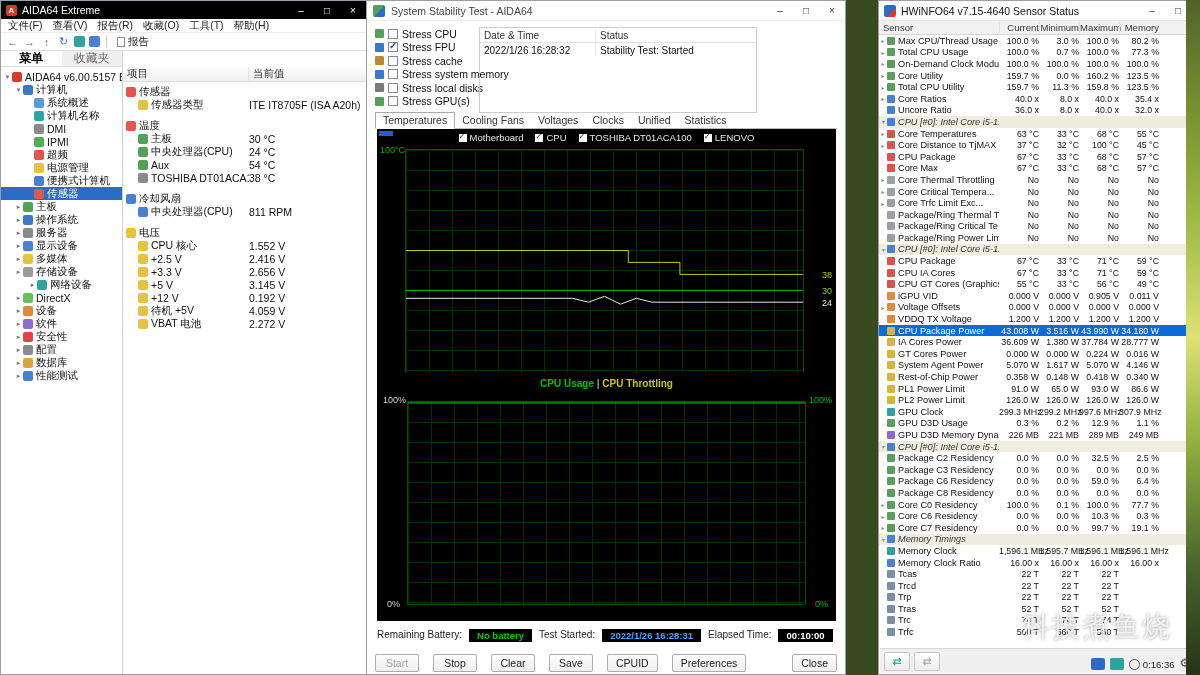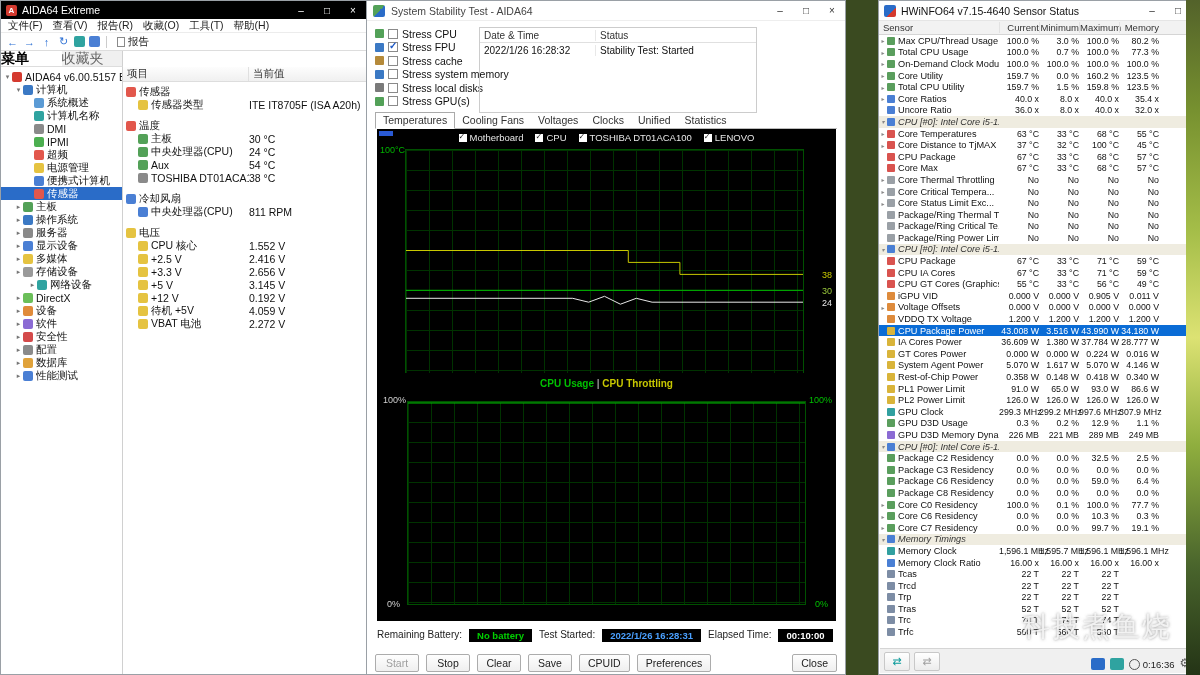--- a/index.html
+++ b/index.html
@@ -20,21 +20,21 @@
   .aida-menubar{height:14px;display:flex;align-items:center;font-size:10.5px;color:#222;border-bottom:1px solid #ececec;padding-left:2px}
   .menu-item{padding:0 5px}
   .aida-toolbar{height:18px;display:flex;align-items:center;gap:4px;padding-left:5px;border-bottom:1px solid #ddd}
   .tb-ic{width:13px;text-align:center;color:#2b6fd4;font-size:11px}
   .tb-sq{width:11px;height:11px;border-radius:2px}
   .tb-sep{width:1px;height:12px;background:#ccc;margin:0 2px}
   .tb-report{display:flex;align-items:center;gap:3px;font-size:10.5px;color:#222;padding:0 4px}
   .page-ic{width:8px;height:10px;background:#fff;border:1px solid #8a8a8a}
   .aida-body{position:absolute;top:50px;left:0;right:0;bottom:0}
   #aida-sbtabs{position:absolute;left:0;top:0;width:122px;height:16px;display:flex;border-bottom:1px solid #ddd;border-right:1px solid #d0d0d0}
-  .sb-tab{flex:1;font-size:14px;line-height:15px;background:#f0f0f0;color:#666}
+  .sb-tab{flex:1;text-align:center;font-size:12px;line-height:15px;background:#f0f0f0;color:#666}
   .sb-tab.active{background:#fff;color:#000;font-weight:bold}
   #aida-tree{position:absolute;left:0;top:16px;width:122px;bottom:0;border-right:1px solid #d0d0d0;overflow:hidden;padding-top:3px}
   .tree-item{display:flex;align-items:center;height:13px;white-space:nowrap;font-size:10.5px}
   .tree-item.selected{background:#2a6cc8;color:#fff}
   .tw{width:9px;font-size:7px;color:#777;text-align:center;flex:none}
   .ti{width:10px;height:10px;border-radius:2px;margin-right:3px;flex:none}
   .tl{overflow:hidden}
   #aida-main{position:absolute;left:122px;top:16px;right:0;bottom:0}
   .m-header{height:15px;display:flex;align-items:center;font-size:10.5px;color:#333;
     background:linear-gradient(#fdfdfd,#f0f0f0);border-bottom:1px solid #ddd}
@@ -86,21 +86,21 @@
   .g-xlab{position:absolute;bottom:2px;left:0;right:0;text-align:center;font-size:9px;color:#00b400}
   .g-rlabel{position:absolute;right:4px;font-size:9px}
   .g2-title{position:absolute;top:5px;left:0;right:0;text-align:center;font-size:10px;color:#9a9a9a;font-weight:bold}
   .g2-lab{position:absolute;font-size:9px}
   .g2-tl{left:6px;top:22px;color:#d0d0d0}
   .g2-bl{left:10px;bottom:12px;color:#d0d0d0}
   .g2-tr{right:4px;top:22px}
   .g2-br{right:8px;bottom:12px}
   .sst-footer{position:absolute;left:10px;right:10px;top:628px;display:flex;align-items:flex-start;gap:7px;font-size:10px;color:#222}
   .badge{background:#000;padding:1px 8px;font-size:9.5px;font-weight:bold;white-space:nowrap}
-  #sst-buttons{position:absolute;left:8px;right:8px;top:653px;display:flex;gap:7px}
+  #sst-buttons{position:absolute;left:8px;right:8px;top:653px;display:flex;gap:14px}
   .btn{min-width:44px;text-align:center;padding:2px 8px;font-size:10.5px;color:#222;
     background:linear-gradient(#fefefe,#efefef);border:1px solid #acacac;border-radius:2px;white-space:nowrap}
   .btn.disabled{color:#9e9e9e}
   .btn.close-btn{margin-left:auto}
   
   .hw-titlebar{height:20px;display:flex;align-items:center;font-size:10.5px;color:#111;background:#fff;border-bottom:1px solid #e5e5e5}
   .hw-logo{width:12px;height:12px;margin:0 5px;border-radius:2px;background:linear-gradient(135deg,#2a6cc8 60%,#d43a2f 60%)}
   #hw .ctrl{color:#333}
   .hw-header{position:absolute;top:20px;left:0;right:13px;height:14px;display:flex;align-items:center;
     background:#f2f2f2;border-bottom:1px solid #d5d5d5;font-size:9.5px;color:#333;padding-right:45px}
@@ -611,21 +611,21 @@
         <span class="hw-val">159.7 %</span>
         <span class="hw-val">0.0 %</span>
         <span class="hw-val">160.2 %</span>
         <span class="hw-val">123.5 %</span>
       </div>
       <div class="hw-row">
         <span class="hw-arrow">▸</span>
         <span class="hw-icon" style="background: rgb(90, 158, 93);"></span>
         <span class="hw-label">Total CPU Utility</span>
         <span class="hw-val">159.7 %</span>
-        <span class="hw-val">1.5 %</span>
+        <span class="hw-val">11.3 %</span>
         <span class="hw-val">159.8 %</span>
         <span class="hw-val">123.5 %</span>
       </div>
       <div class="hw-row">
         <span class="hw-arrow">▸</span>
         <span class="hw-icon" style="background: rgb(74, 127, 212);"></span>
         <span class="hw-label">Core Ratios</span>
         <span class="hw-val">40.0 x</span>
         <span class="hw-val">8.0 x</span>
         <span class="hw-val">40.0 x</span>
@@ -699,21 +699,21 @@
         <span class="hw-icon" style="background: rgb(154, 160, 166);"></span>
         <span class="hw-label">Core Critical Tempera...</span>
         <span class="hw-val">No</span>
         <span class="hw-val">No</span>
         <span class="hw-val">No</span>
         <span class="hw-val">No</span>
       </div>
       <div class="hw-row">
         <span class="hw-arrow">▸</span>
         <span class="hw-icon" style="background: rgb(154, 160, 166);"></span>
-        <span class="hw-label">Core Status Limit Exc...</span>
+        <span class="hw-label">Core Trfc Limit Exc...</span>
         <span class="hw-val">No</span>
         <span class="hw-val">No</span>
         <span class="hw-val">No</span>
         <span class="hw-val">No</span>
       </div>
       <div class="hw-row">
         <span class="hw-arrow"></span>
         <span class="hw-icon" style="background: rgb(154, 160, 166);"></span>
         <span class="hw-label">Package/Ring Thermal Th...</span>
         <span class="hw-val">No</span>

